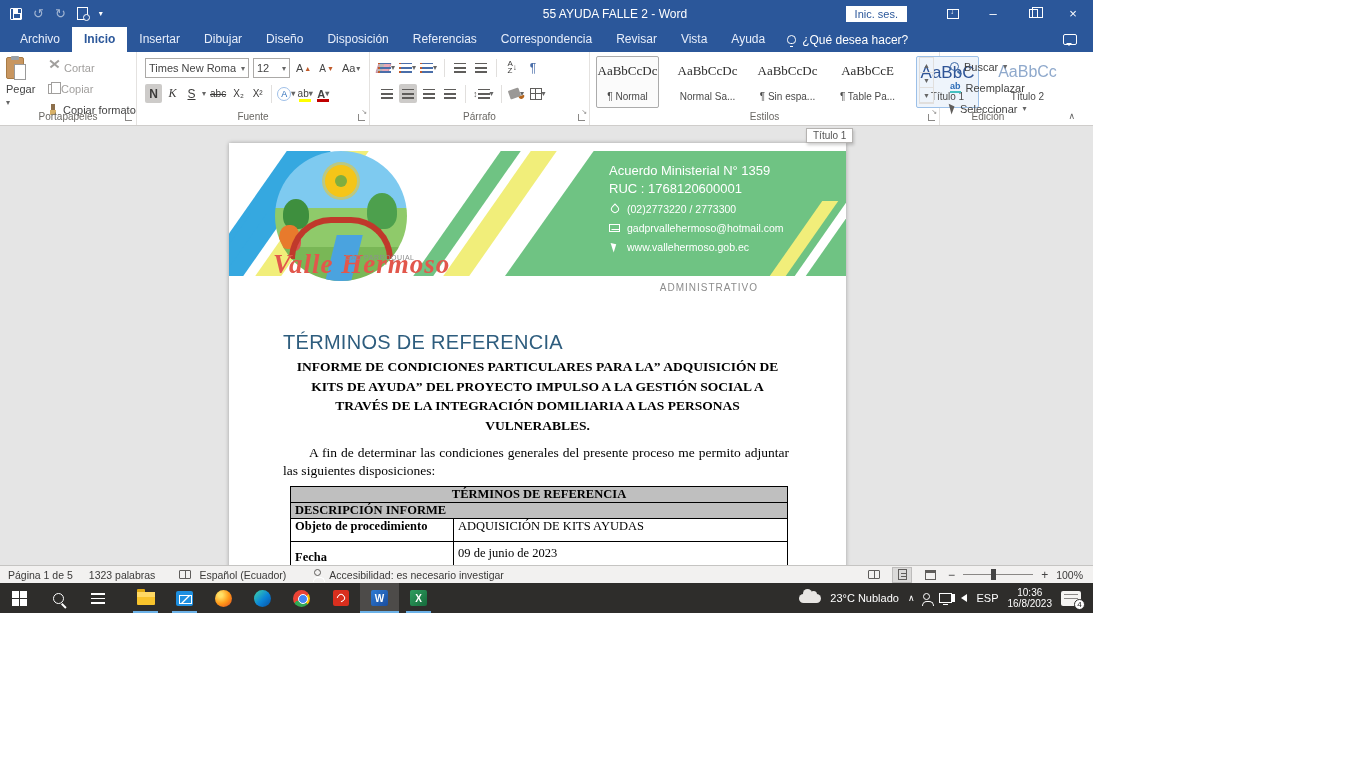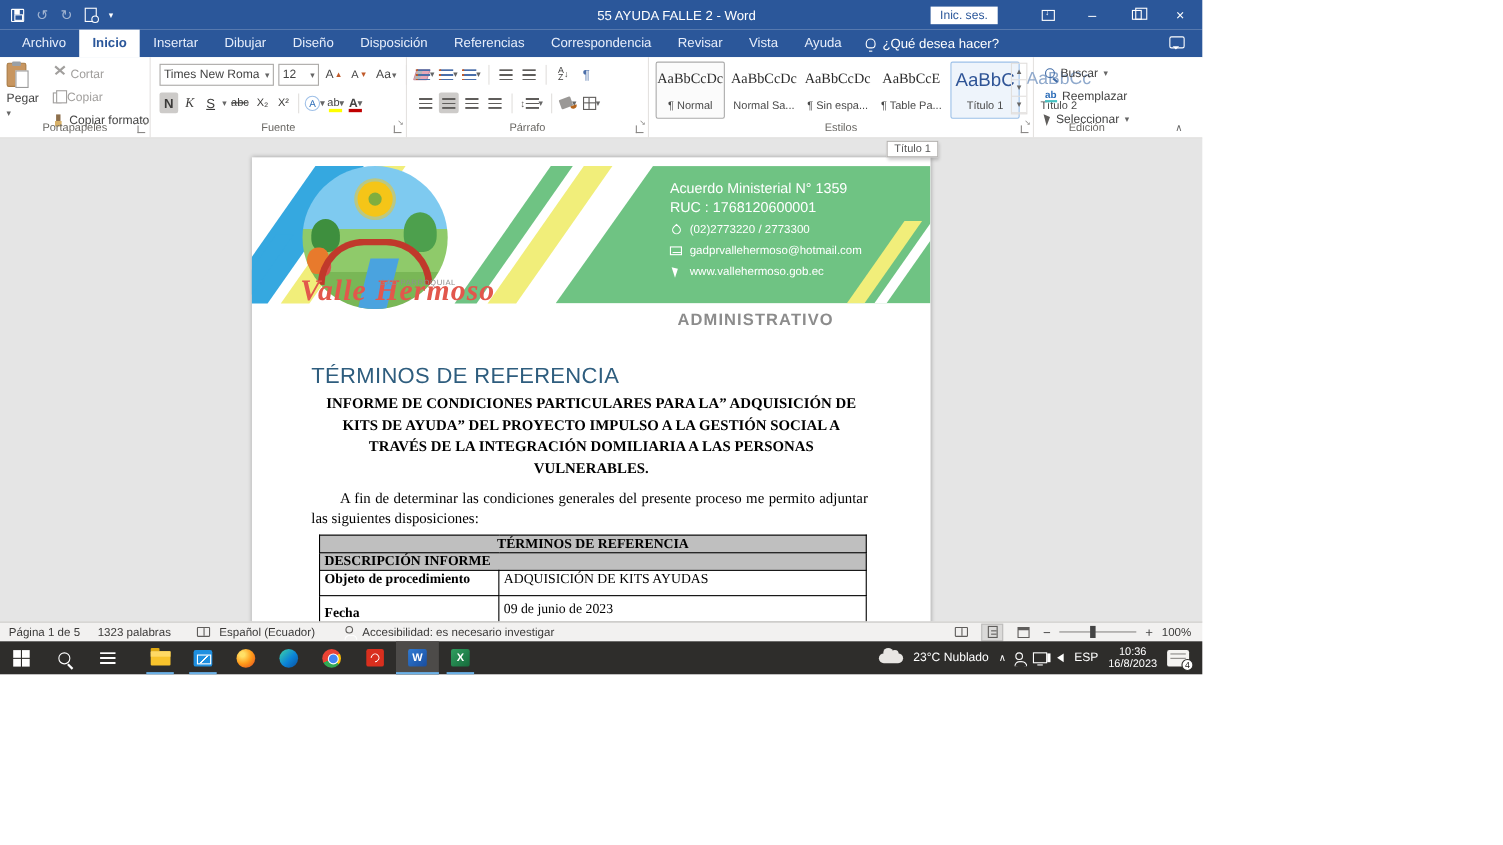--- a/index.html
+++ b/index.html
@@ -87,21 +87,21 @@
   .ic-listdots::before { content:""; position:absolute; left:-1px; top:0; width:2px; height:10px; background:repeating-linear-gradient(to bottom,#c05a2a 0 1.5px,transparent 1.5px 4.2px); }
   .pbtn { min-width:18px; height:19px; display:flex; align-items:center; justify-content:center; border-radius:2px; padding:0 1px; }
   .pbtn.sel { background:#cdcbc9; }
   .sortg { font-size:8px; color:#3b3a39; line-height:.9; display:flex; align-items:center; }
   .pilc { font-size:12px; color:#4a6ea9; }
   .ic-bucket { width:11px; height:9px; background:#9a9896; transform:rotate(-20deg); border-radius:1px; position:relative; display:inline-block; }
   .ic-bucket::after { content:""; position:absolute; right:-3px; bottom:-3px; width:6px; height:3px; background:#b5651d; border-radius:0 0 3px 3px; }
   .ic-grid { width:12px; height:12px; border:1px solid #5f5d5b; background:linear-gradient(#5f5d5b,#5f5d5b) center/100% 1px no-repeat,linear-gradient(#5f5d5b,#5f5d5b) center/1px 100% no-repeat; display:inline-block; }
 
   .g-styles { left:590px; width:350px; }
-  .cards { position:absolute; left:6px; top:4px; display:flex; gap:4px; }
+  .cards { position:absolute; left:6px; top:4px; display:flex; gap:17px; }
   .card { width:63px; height:52px; border:1px solid transparent; border-radius:2px; text-align:center; padding-top:6px; }
   .card.current { border-color:#ababab; background:#fbfbfb; }
   .card.hover { border-color:#9cc0e8; background:#eef4fb; }
   .card .sample { font-family:"Liberation Serif",serif; font-size:13px; color:#2b2b2b; display:block; height:24px; }
   .card.h1 .sample { font-family:"Liberation Sans",sans-serif; font-size:17px; color:#2f5496; }
   .card.h2 .sample { font-family:"Liberation Sans",sans-serif; font-size:16px; color:#8fa9cc; }
   .card .sname { font-size:10px; color:#4a4a4a; display:block; margin-top:4px; white-space:nowrap; overflow:hidden; }
   .stscroll { position:absolute; right:5px; top:5px; width:15px; display:flex; flex-direction:column; border:1px solid #e1dfdd; }
   .stscroll span { height:15px; display:flex; align-items:center; justify-content:center; font-size:7px; color:#666; border-bottom:1px solid #e1dfdd; }
 
@@ -139,21 +139,21 @@
   .c-yellow { position:absolute; right:34px; top:50px; width:16px; height:75px; background:#f1ee7a; }
   .c-white { position:absolute; right:14px; top:50px; width:11px; height:75px; background:#fff; }
   .gp-text { position:absolute; left:380px; top:12px; color:#fff; z-index:2; }
   .gp-text .l1 { font-size:13px; margin-bottom:3px; white-space:nowrap; }
   .contact { display:flex; align-items:center; gap:7px; font-size:10.5px; margin-top:7px; white-space:nowrap; }
   .ci { width:11px; height:11px; display:inline-flex; align-items:center; justify-content:center; flex:none; }
   .ic-phone { width:8px; height:8px; border:1.5px solid #fff; border-radius:50% 0 50% 50%; transform:rotate(-45deg); }
   .ic-mail { width:11px; height:8px; border:1.2px solid #fff; position:relative; }
   .ic-mail::after { content:""; position:absolute; left:1px; top:0; width:7px; height:4px; border-bottom:1.2px solid #fff; transform:rotate(0deg) skewX(0); border-left:1.2px solid transparent; }
   .ic-web { width:0; height:0; border-left:5px solid #fff; border-top:3px solid transparent; border-bottom:7px solid transparent; transform:rotate(-18deg); }
-  .admin { position:absolute; right:88px; top:131px; font-weight:bold; font-size:15px; color:#8c8c8c; letter-spacing:1px;margin-left:44px; }
+  .admin { position:absolute; right:88px; top:131px; font-weight:normal; font-size:10px; color:#8c8c8c; letter-spacing:1px;margin-left:44px; }
 
   .dheading { margin:30px 0 0 54px; font-size:20px; color:#2e5d7e; letter-spacing:.3px; }
   .dsub { width:500px; margin:3px auto 0; font-family:"Liberation Serif",serif; font-weight:bold; font-size:13.5px; text-align:center; line-height:1.45; color:#000; }
   .dintro { margin:9px 57px 0 54px; font-family:"Liberation Serif",serif; font-size:13.5px; text-align:justify; text-indent:26px; line-height:1.35; color:#000; }
   table.tor { margin:5px 0 0 61px; width:498px; border-collapse:collapse; font-family:"Liberation Serif",serif; font-size:12.5px; color:#000; }
   table.tor td,table.tor th { border:1px solid #000; padding:0 4px; vertical-align:top; text-align:left; }
   .tor .hdr { background:#bfbfbf; text-align:center; font-weight:bold; }
   .tor .sec { background:#bfbfbf; font-weight:bold; }
   .tor .c1 { width:163px; font-weight:bold; }
   .tor .pad { padding-bottom:7px; }

